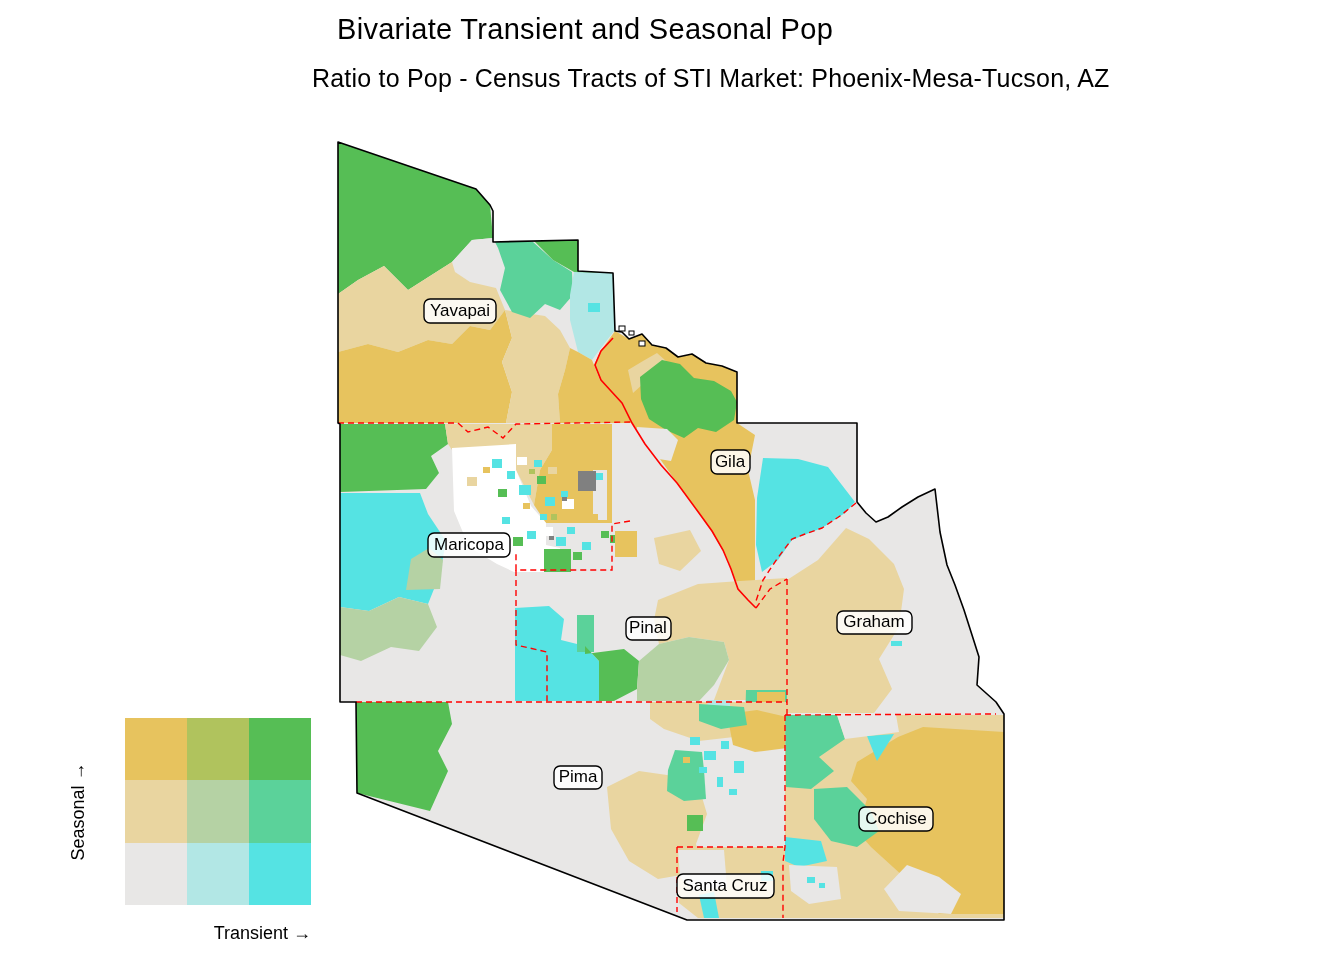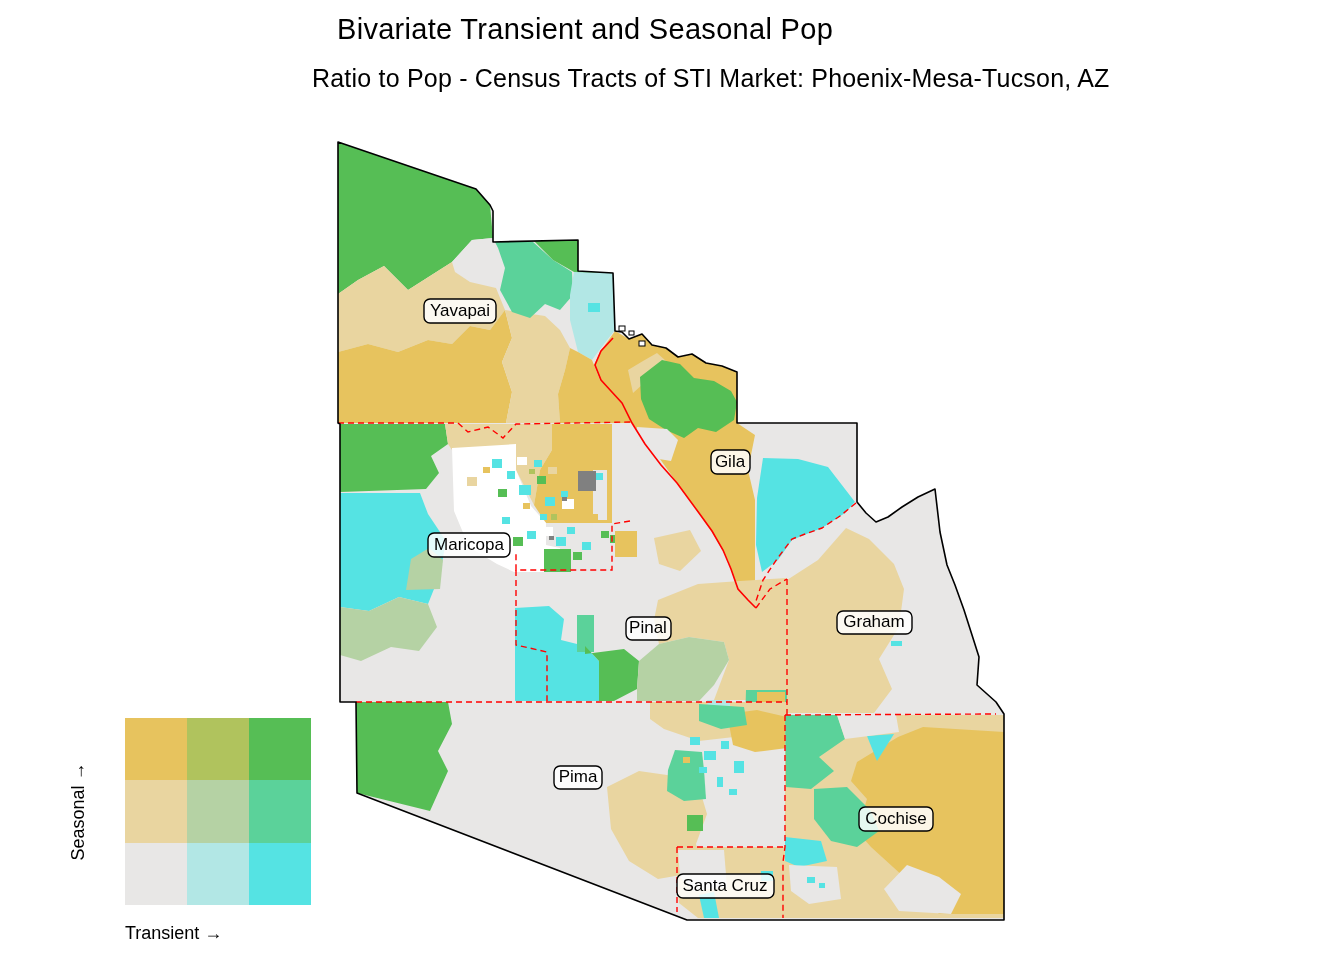--- a/index.html
+++ b/index.html
@@ -19,21 +19,21 @@
   .islet{fill:#fff;stroke:#000;stroke-width:1;}
   .lblbox{fill:rgba(255,255,255,.85);stroke:#000;stroke-width:1.4;}
   .lbltext{font:17px "Liberation Sans",sans-serif;fill:#000;text-anchor:middle;}
   
   .legend{position:absolute;left:125px;top:718px;width:186px;height:187px;
           display:grid;grid-template-rows:repeat(3,1fr);grid-template-columns:repeat(3,1fr);}
   .legend .cell{width:100%;height:100%;}
   .ylab{position:absolute;left:56px;top:718px;width:44px;height:187px;
         display:flex;align-items:center;justify-content:center;}
   .ylab span{transform:rotate(-90deg);white-space:nowrap;font-size:18px;}
-  .xlab{position:absolute;left:125px;top:923px;width:186px;text-align:left;font-size:18px;}
+  .xlab{position:absolute;left:125px;top:923px;width:186px;text-align:right;font-size:18px;}
 </style>
 </head>
 <body>
 
 <div class="title">Bivariate Transient and Seasonal Pop</div>
 <div class="subtitle">Ratio to Pop - Census Tracts of STI Market: Phoenix-Mesa-Tucson, AZ</div>
 
 <svg id="map" viewBox="0 0 1344 960" xmlns="http://www.w3.org/2000/svg">
   <defs>
     <clipPath id="mapClip">

